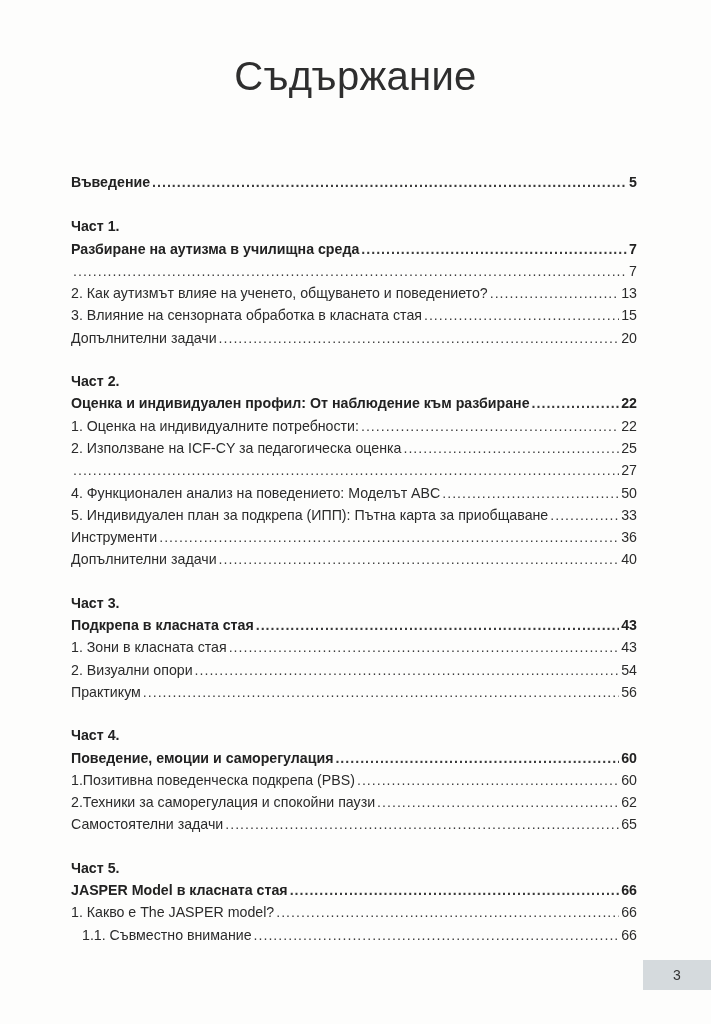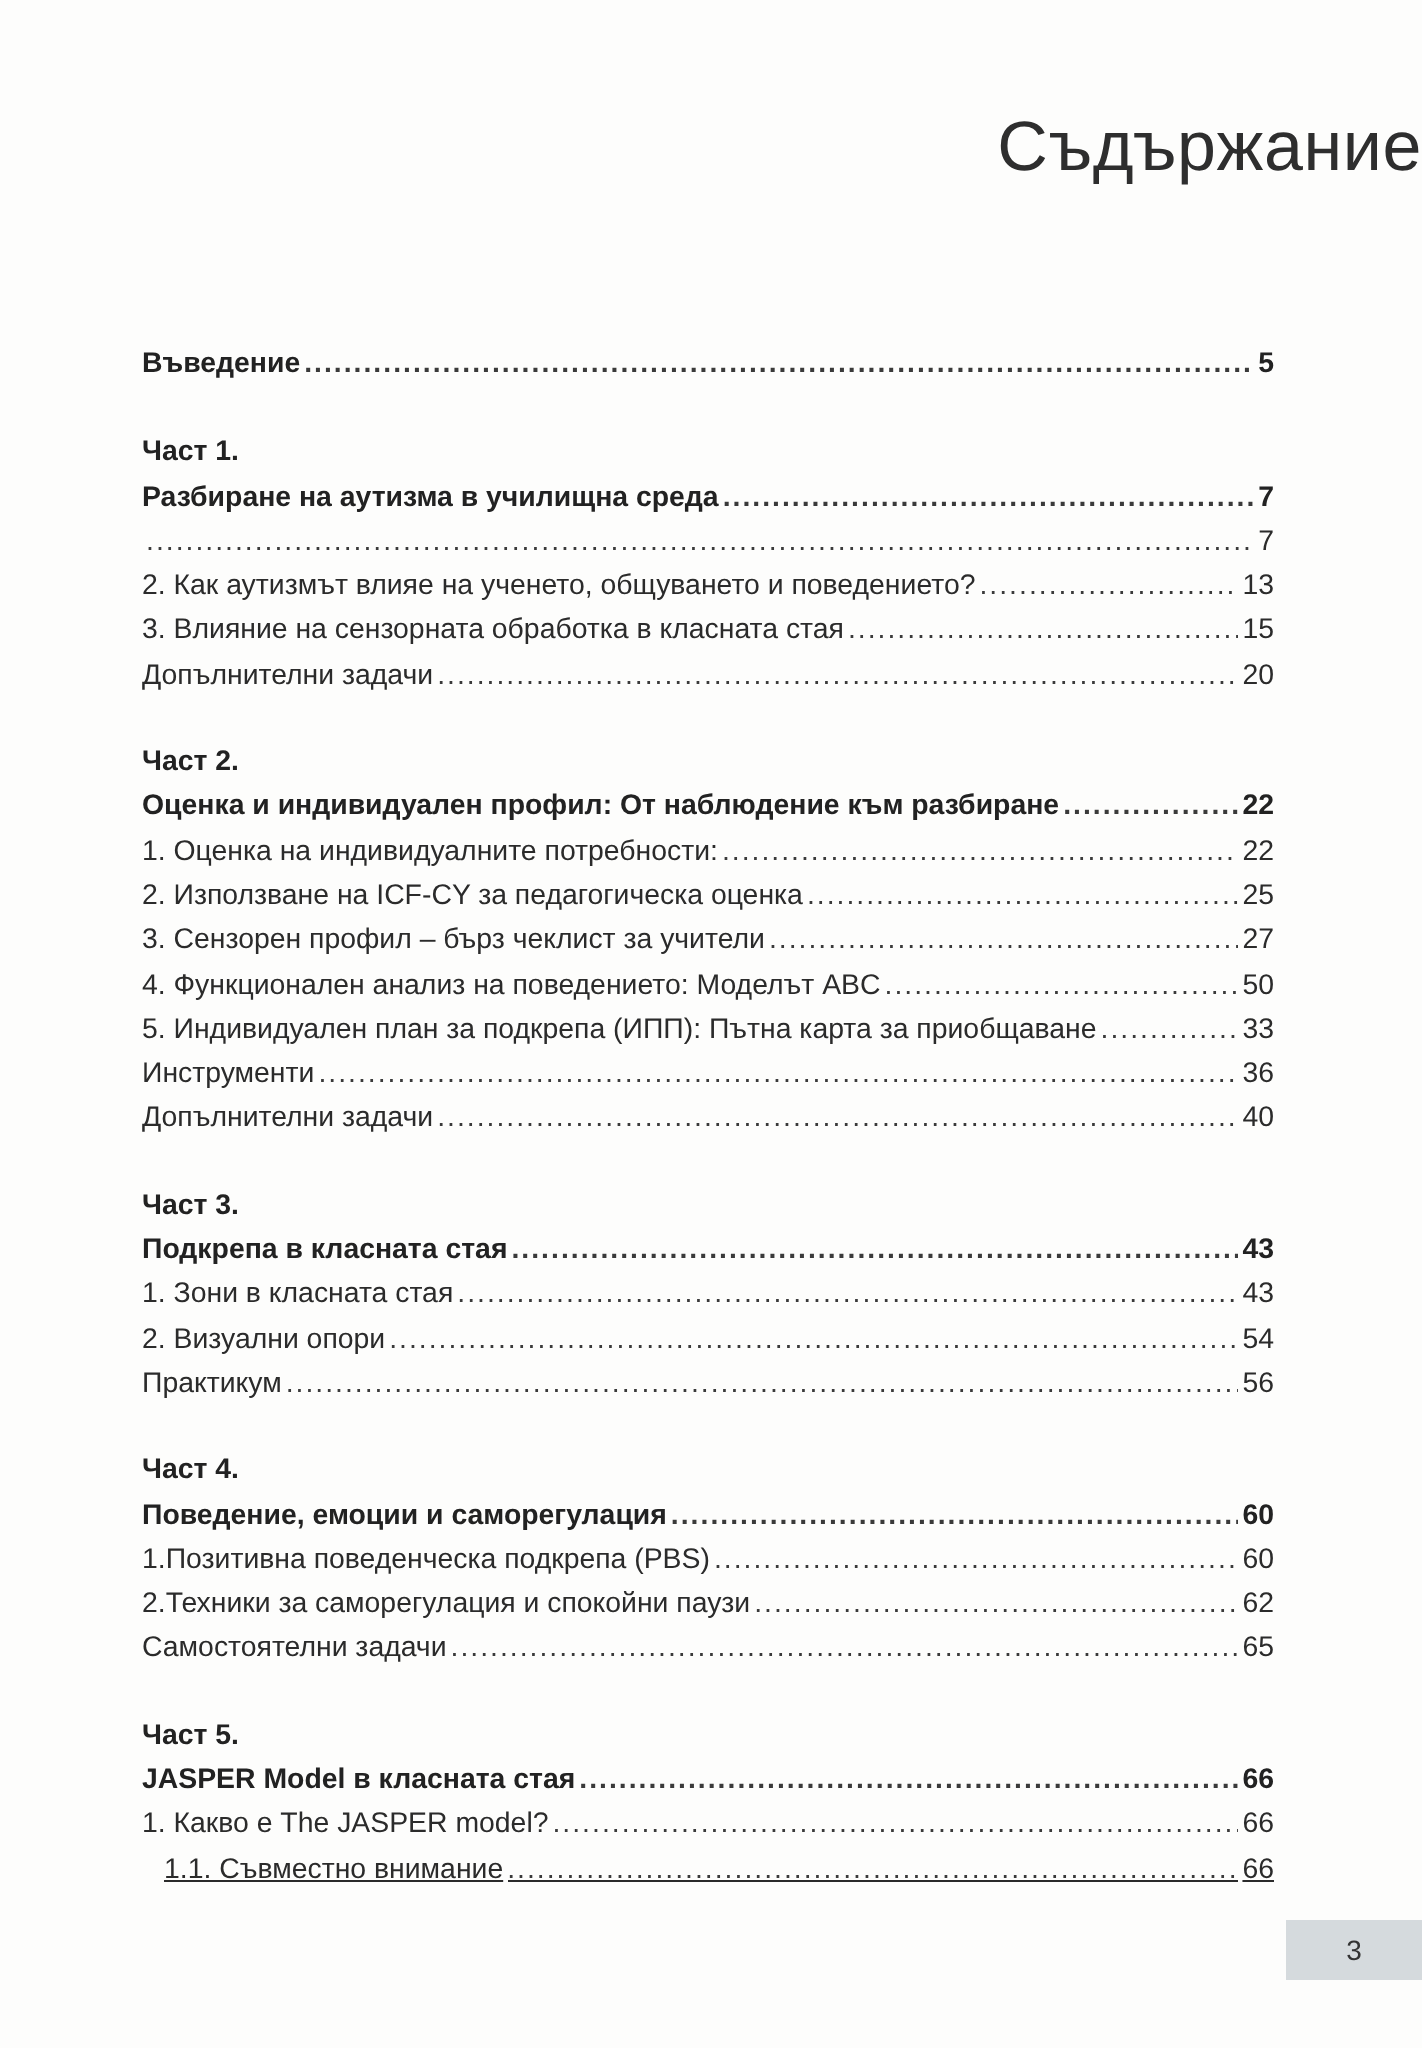--- a/index.html
+++ b/index.html
@@ -1,40 +1,40 @@
 <!DOCTYPE html>
 <html><head>
 <meta charset="utf-8">
 <style>
   html, body { margin:0; padding:0; }
   body {
     width:711px; height:1024px; background:#fdfdfc; position:relative; overflow:hidden;
     font-family:"Liberation Sans","DejaVu Sans",sans-serif; color:#2b2b2b;
   }
   .title {
-    position:absolute; top:54px; left:0; width:711px; text-align:right;
-    font-size:35px; font-weight:normal; color:#2e2e2e; letter-spacing:0.3px;
+    position:absolute; top:54px; left:0; width:711px; text-align:center;
+    font-size:40px; font-weight:normal; color:#2e2e2e; letter-spacing:0.3px;
   }
   .toc { position:absolute; left:71px; width:566px; top:171px; }
   .row {
     display:flex; align-items:baseline; font-size:14.2px; line-height:22.3px; height:22.3px;
     white-space:nowrap;
   }
   .row .label { flex:0 0 auto; }
   .row .dots {
     flex:1 1 auto; overflow:hidden; margin:0 2px; color:#3a3a3a;
   }
   .row .dots::after {
     content:"...................................................................................................................................................................................................................";
     letter-spacing:1px;
   }
   .row .page { flex:0 0 auto; text-align:right; }
   .bold { font-weight:bold; color:#222; }
   .part-heading { font-size:14.2px; font-weight:bold; line-height:22.3px; height:22.3px; color:#222; }
-  .indent { padding-left:11px;text-decoration:underline; }
+  .indent { padding-left:11px; }
   .gap-intro { height:22px; }
   .gap { height:21px; }
   .page-box {
     position:absolute; left:643px; top:960px; width:68px; height:30px;
     background:#d5dadd; display:flex; align-items:center; justify-content:center;
     font-size:14px; color:#333;
   }
 </style>
 </head>
 <body>
@@ -89,21 +89,20 @@
         <span class="label">1. Оценка на индивидуалните потребности:</span>
         <span class="dots"></span>
         <span class="page">22</span>
       </div>
     <div class="row">
         <span class="label">2. Използване на ICF-CY за педагогическа оценка</span>
         <span class="dots"></span>
         <span class="page">25</span>
       </div>
     <div class="row">
-        <span class="label">3. Сензорен профил – бърз чеклист за учители</span>
         <span class="dots"></span>
         <span class="page">27</span>
       </div>
     <div class="row">
         <span class="label">4. Функционален анализ на поведението: Моделът ABC</span>
         <span class="dots"></span>
         <span class="page">50</span>
       </div>
     <div class="row">
         <span class="label">5. Индивидуален план за подкрепа (ИПП): Пътна карта за приобщаване</span>

